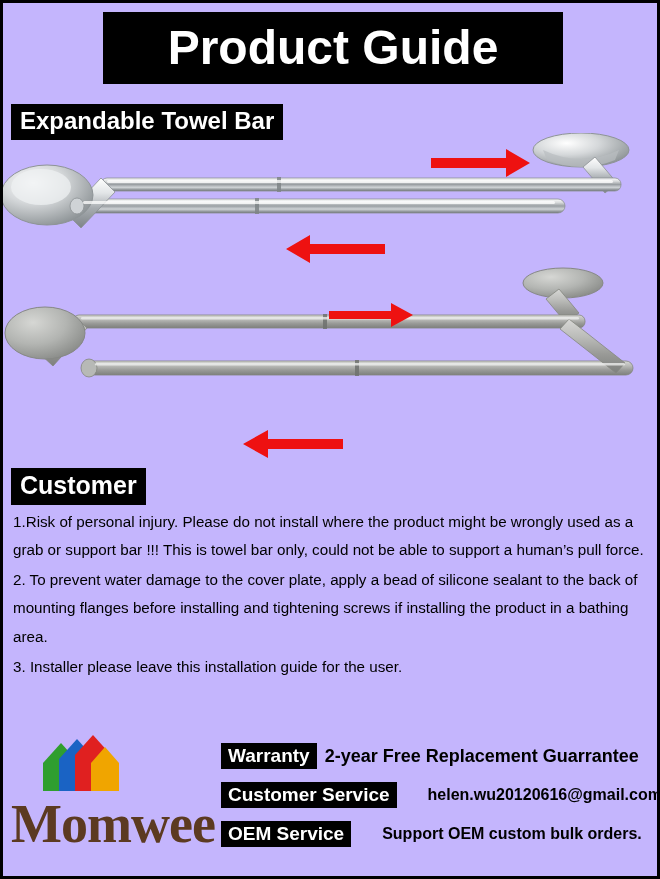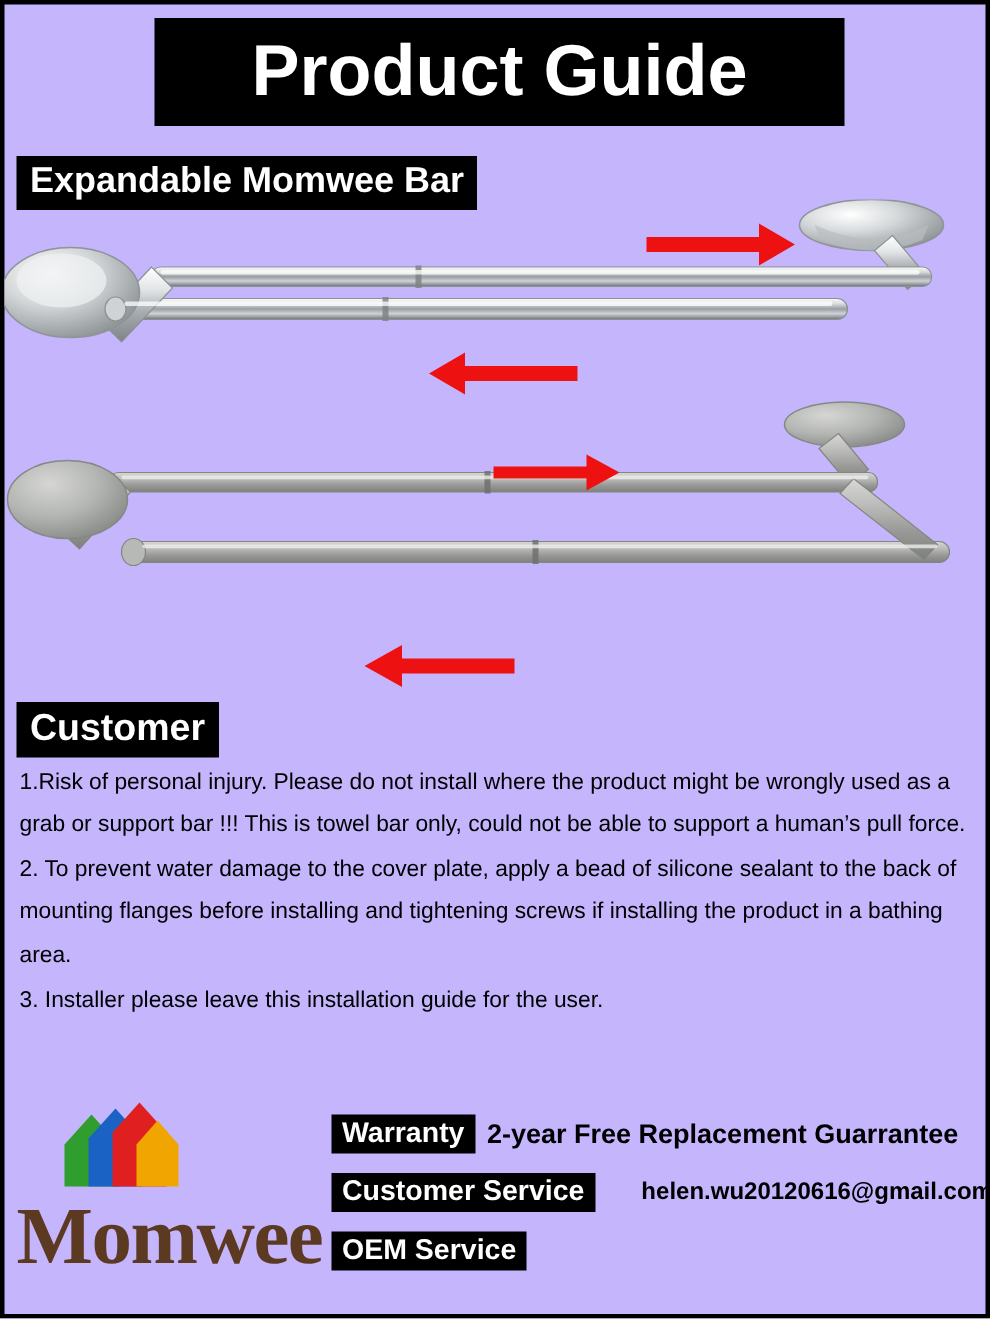--- a/index.html
+++ b/index.html
@@ -156,21 +156,21 @@
 </style>
 </head>
 <body>
 
 <div class="page">
 
   <div class="header-bar">
     <div class="header-title">Product Guide</div>
   </div>
 
-  <div class="label-box" id="section-title-box">Expandable Momwee Bar</div>
+  <div class="label-box" id="section-title-box">Expandable Towel Bar</div>
 
   <div class="illustration">
     <svg width="654" height="330" viewBox="0 0 654 330" xmlns="http://www.w3.org/2000/svg">
       <defs>
         <linearGradient id="chromeBar" x1="0" y1="0" x2="0" y2="1">
           <stop offset="0%" stop-color="#fbfbfb"></stop>
           <stop offset="25%" stop-color="#d9dbdc"></stop>
           <stop offset="50%" stop-color="#9a9fa3"></stop>
           <stop offset="72%" stop-color="#cfd3d6"></stop>
           <stop offset="100%" stop-color="#6e7478"></stop>
@@ -288,18 +288,19 @@
       <div class="footer-row">
         <span class="footer-key">Warranty</span>
         <span class="footer-val">2-year Free Replacement Guarrantee</span>
       </div>
       <div class="footer-row">
         <span class="footer-key">Customer Service</span>
         <span class="footer-val small">helen.wu20120616@gmail.com</span>
       </div>
       <div class="footer-row">
         <span class="footer-key">OEM Service</span>
+        <span class="footer-val small">Support OEM custom bulk orders.</span>
       </div>
     </div>
 
   </div>
 
 </div>
 
 </body></html>

